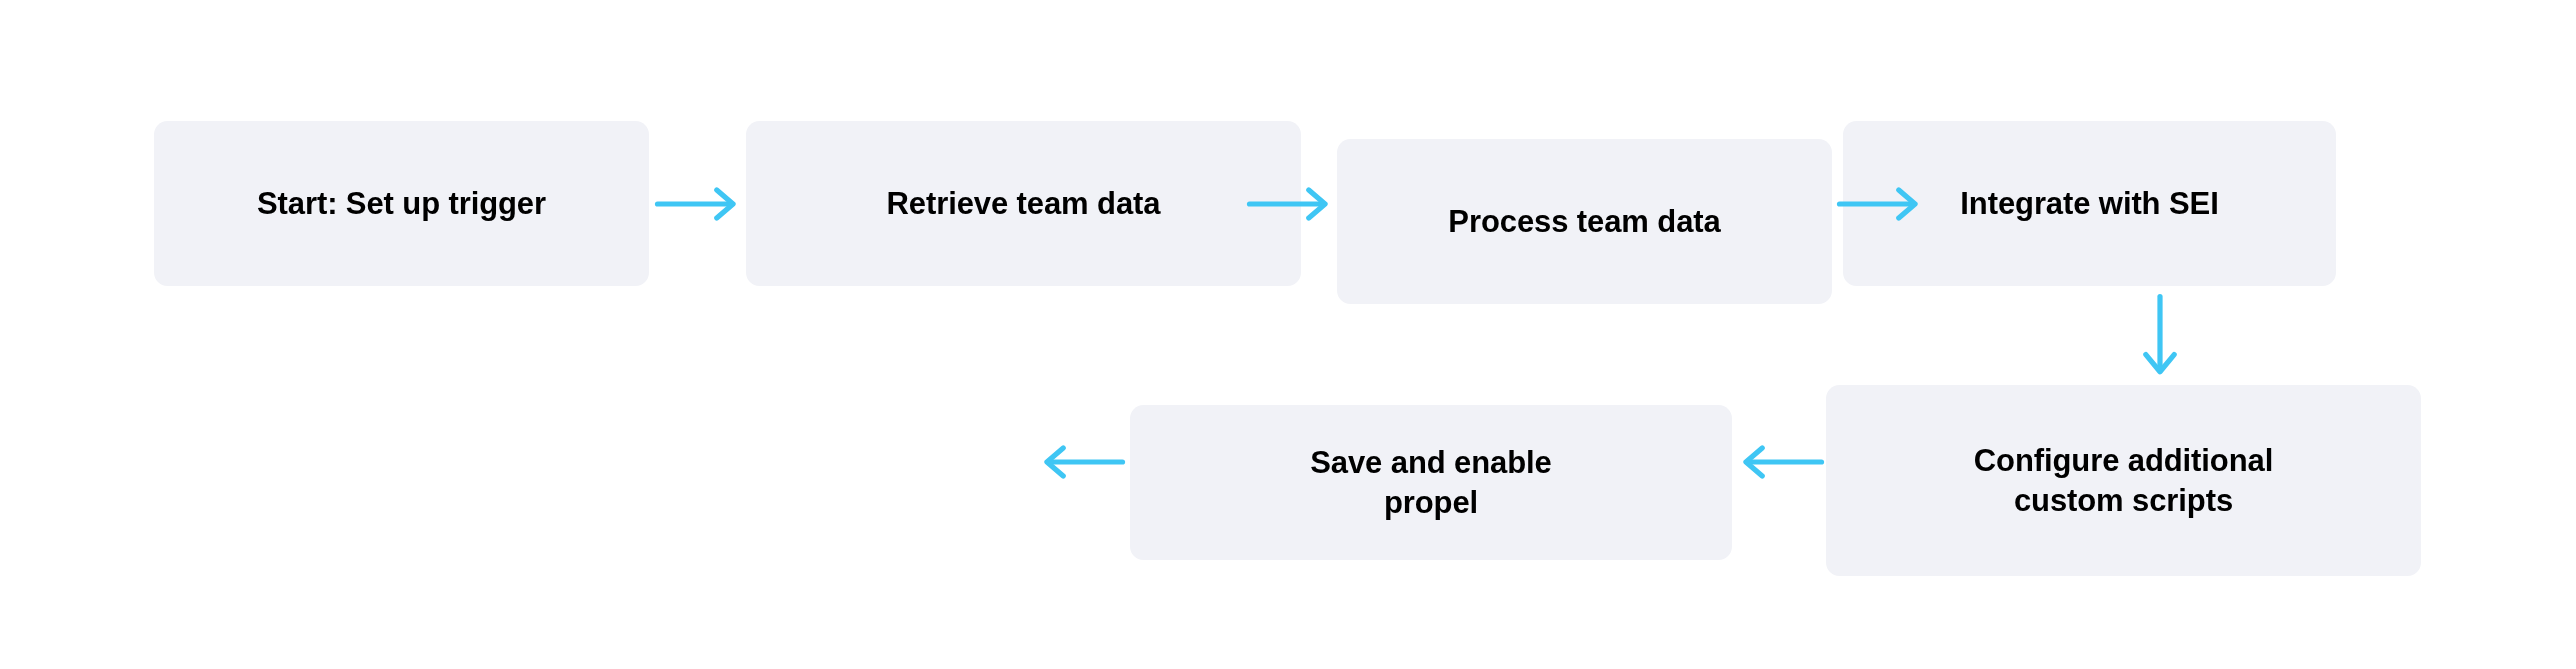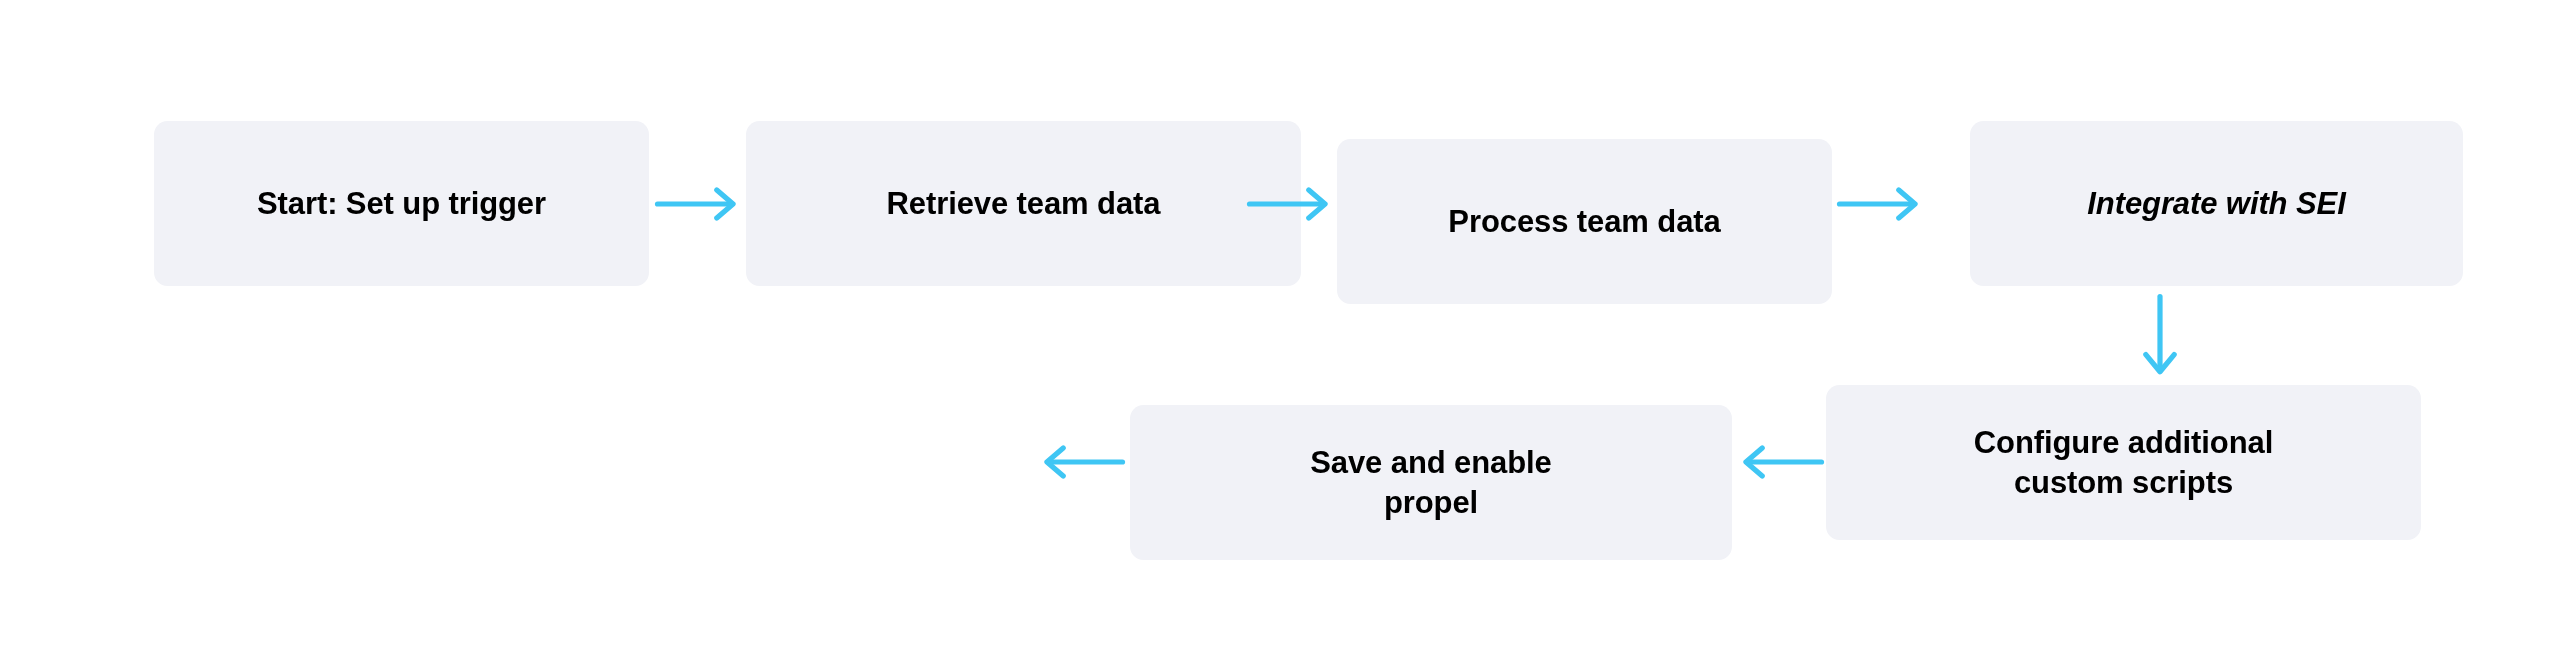--- a/index.html
+++ b/index.html
@@ -57,25 +57,25 @@
   </div>
 
   <div class="node" style="left:746px; top:121px; width:555px; height:165px;">
     <span class="node-label">Retrieve team data</span>
   </div>
 
   <div class="node" style="left:1337px; top:139px; width:495px; height:165px;">
     <span class="node-label">Process team data</span>
   </div>
 
-  <div class="node" style="left:1970px; top:121px; width:493px; height:165px;font-style:italic;">
+  <div class="node" style="left:1843px; top:121px; width:493px; height:165px;">
     <span class="node-label">Integrate with SEI</span>
   </div>
 
-  <div class="node" style="left:1826px; top:385px; width:595px; height:155px;">
+  <div class="node" style="left:1826px; top:385px; width:595px; height:191px;">
     <span class="node-label">Configure additional
 custom scripts</span>
   </div>
 
   <div class="node" style="left:1130px; top:405px; width:602px; height:155px;">
     <span class="node-label">Save and enable
 propel</span>
   </div>
 
 

